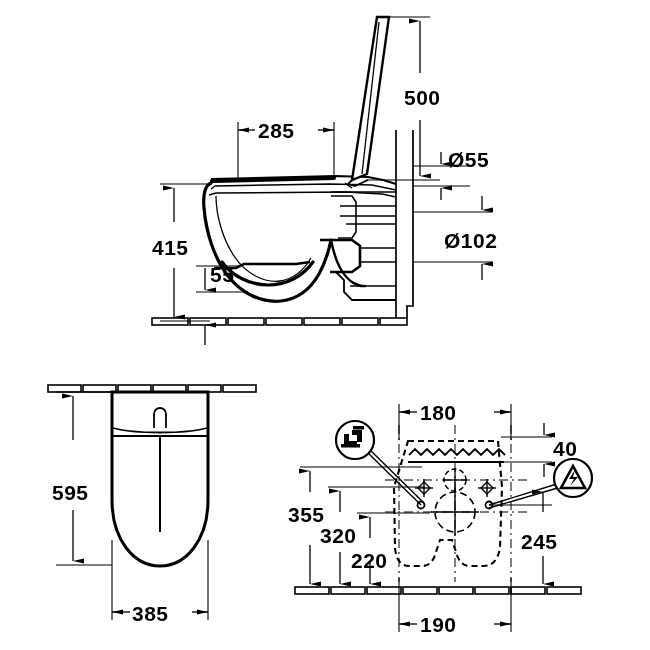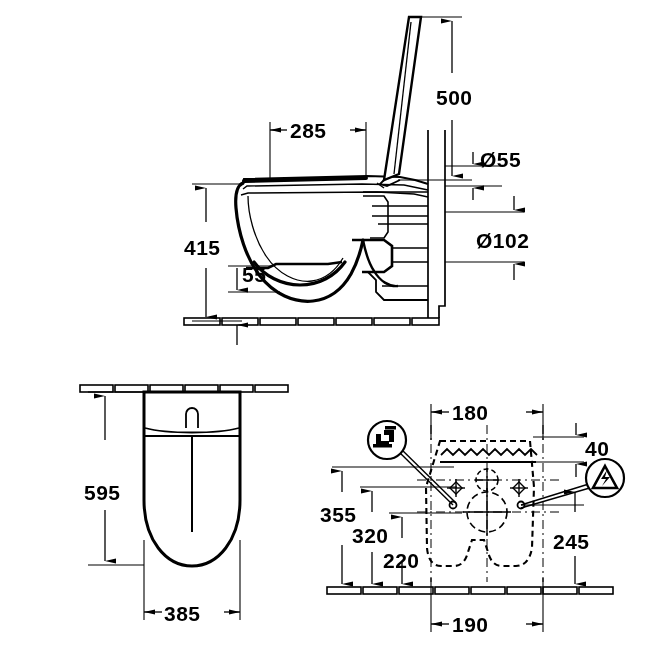--- a/index.html
+++ b/index.html
@@ -2,21 +2,21 @@
 <html><head>
 <meta charset="utf-8">
 <title>Wall-hung WC technical dimension drawing</title>
 <style>
   html,body{margin:0;padding:0;background:#ffffff;}
   body{
     width:650px;height:650px;
     font-family:"Liberation Sans","DejaVu Sans",sans-serif;
     overflow:hidden;position:relative;
   }
-  #drawing-root{position:relative;width:592px;height:650px;background:#fff;padding-left:32px;}
+  #drawing-root{position:relative;width:592px;height:650px;background:#fff;}
   svg#tech-drawing{display:block;width:650px;height:650px;background:#ffffff;}
   .dimtext{
     font-family:"Liberation Sans","DejaVu Sans",sans-serif;
     font-weight:bold;
     fill:#000000;
     font-size:21px;
     letter-spacing:0.5px;
   }
 </style>
 </head>

